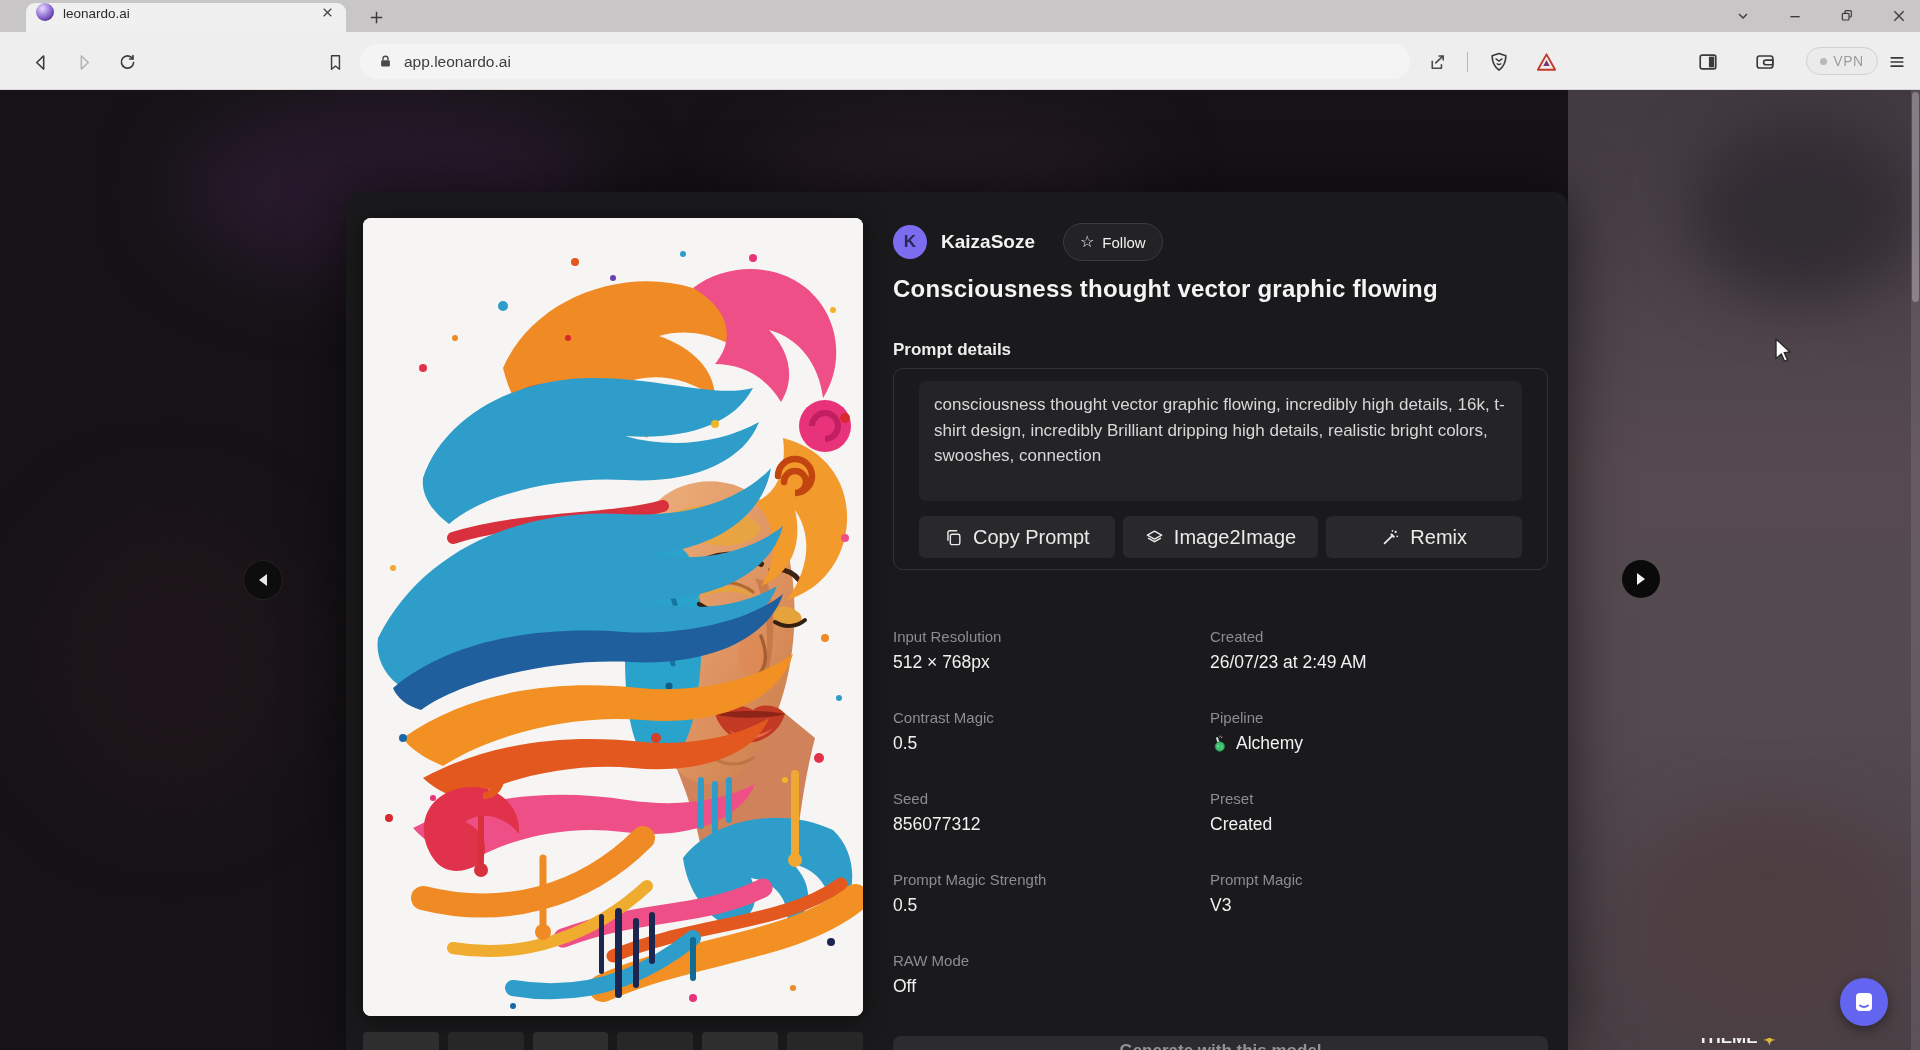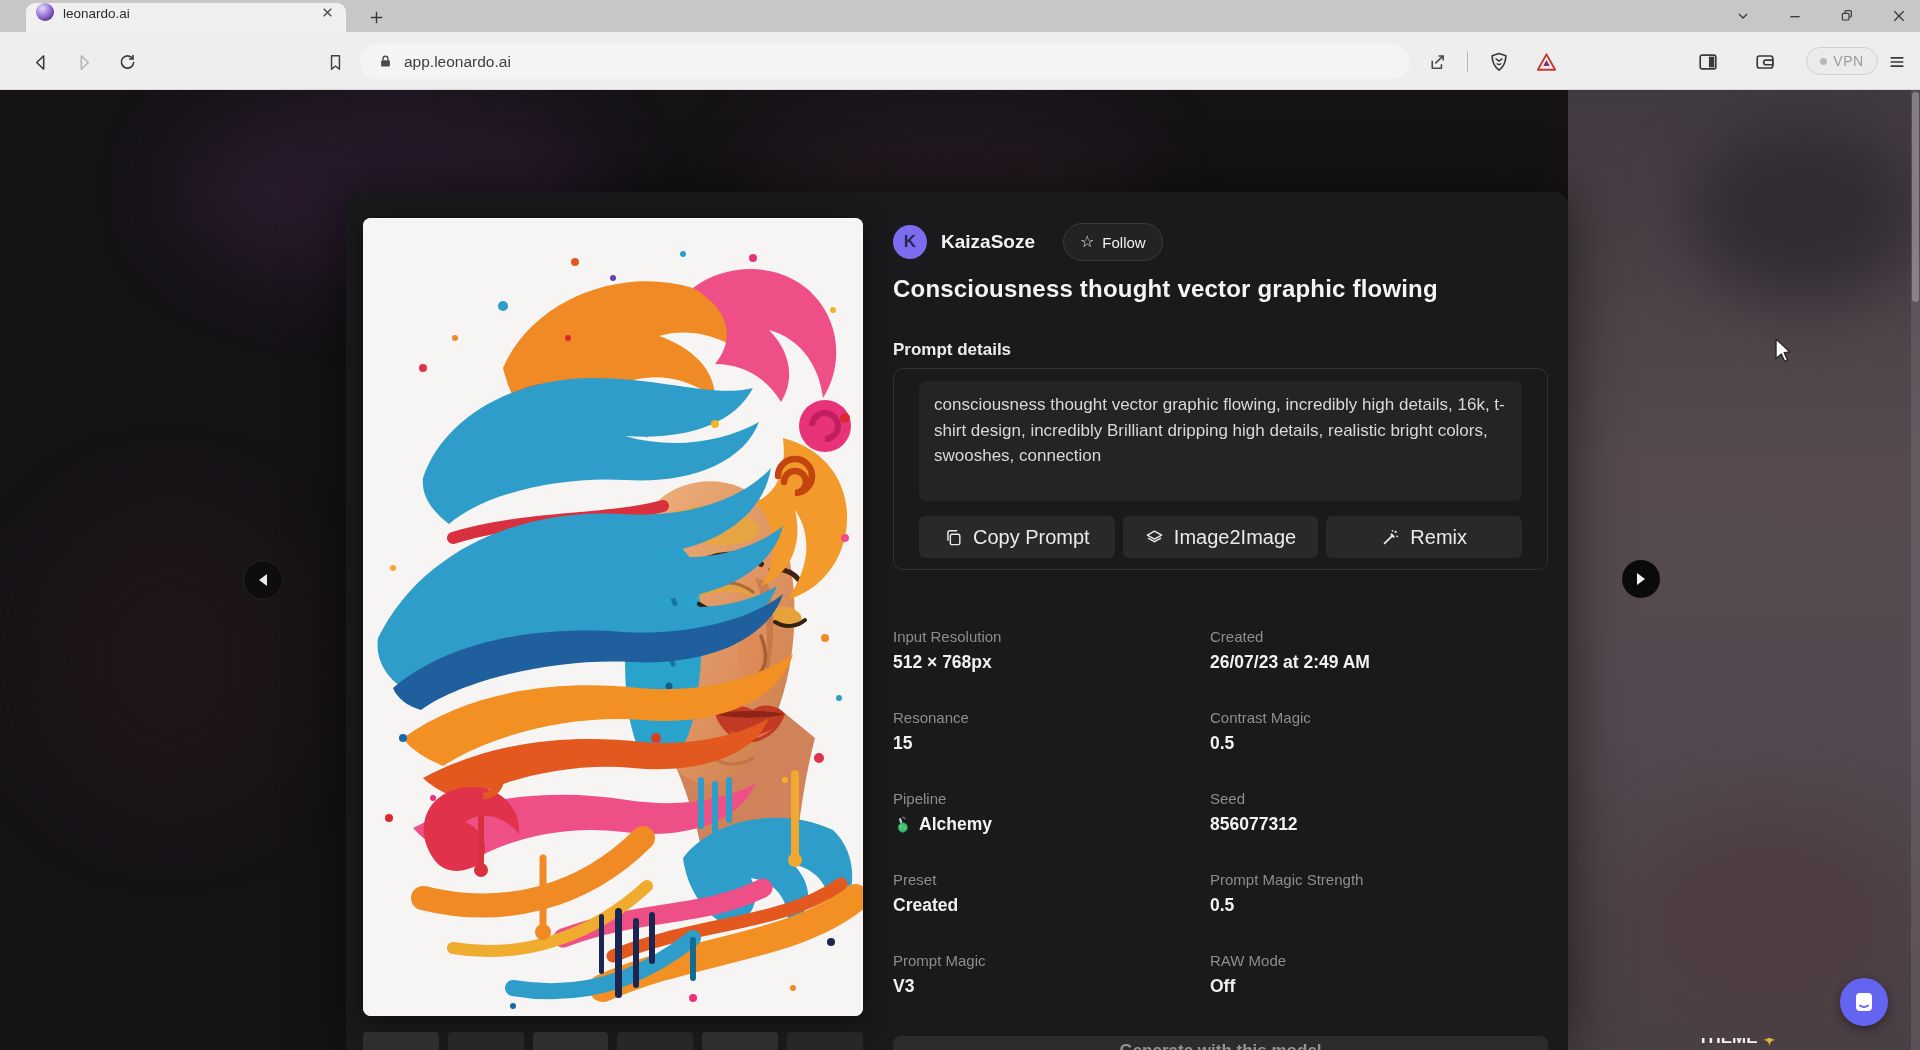--- a/index.html
+++ b/index.html
@@ -61,21 +61,21 @@
   .prompt-head { position:absolute; left:0; top:148px; font-size:17px; font-weight:bold; color:#ededed; }
   .prompt-wrap { position:absolute; left:0; top:176px; width:655px; height:202px; border:1px solid #323235; border-radius:10px; padding:12px 25px; }
   .prompt-box { width:100%; height:120px; background:#242427; border-radius:7px; padding:11px 15px;
                 font-size:17px; line-height:1.5; color:#d8d8d8; }
   .action-row { margin-top:15px; display:flex; gap:8px; }
   .action-btn { flex:1; height:42px; background:#29292b; border:none; border-radius:6px; color:#eaeaea; font-size:20px;
                 font-family:"Liberation Sans",sans-serif; display:flex; align-items:center; justify-content:center; gap:10px; }
 
   .meta-grid { position:absolute; left:0; top:436px; width:655px; display:grid; grid-template-columns:317px 1fr; row-gap:36px; }
   .meta-label { font-size:15px; color:#8d8d91; margin-bottom:7px; }
-  .meta-value { font-size:17.5px; font-weight:bold; color:#f1f1f1; display:flex; align-items:center; gap:8px; }
+  .meta-value { font-size:17.5px; font-weight:normal; color:#f1f1f1; display:flex; align-items:center; gap:8px; }
 
   .gen-strip { position:absolute; left:0; top:844px; width:655px; height:52px; background:#2c2c2e; border-radius:8px;
                display:flex; justify-content:center; padding-top:5px; }
   .gen-strip span { font-size:17px; font-weight:bold; color:#939396; }
 
   
   .nav-arrow { position:absolute; width:38px; height:38px; border-radius:50%; display:flex; align-items:center; justify-content:center; }
   .nav-left  { left:244px; top:471px; background:#0e0d0e; box-shadow:0 0 0 1px rgba(255,255,255,.05); }
   .nav-right { left:1622px; top:470px; background:#0b0a0b; }
   .chat-fab { position:absolute; left:1840px; top:888px; width:48px; height:48px; border-radius:50%; background:#6365f1;
@@ -382,26 +382,20 @@
                 <span>512 × 768px</span>
               </div>
           </div>
           <div class="meta-item">
             <div class="meta-label">Created</div>
             <div class="meta-value">
                 <span>26/07/23 at 2:49 AM</span>
               </div>
           </div>
           <div class="meta-item">
-            <div class="meta-label">Resonance</div>
-            <div class="meta-value">
-                <span>15</span>
-              </div>
-          </div>
-          <div class="meta-item">
             <div class="meta-label">Contrast Magic</div>
             <div class="meta-value">
                 <span>0.5</span>
               </div>
           </div>
           <div class="meta-item">
             <div class="meta-label">Pipeline</div>
             <div class="meta-value">
               <svg width="18" height="18" viewBox="0 0 24 24" style="transform:rotate(-18deg)">
                   <rect x="10.6" y="2.5" width="2.8" height="8" rx="1.2" fill="#cfd6d6"></rect>

